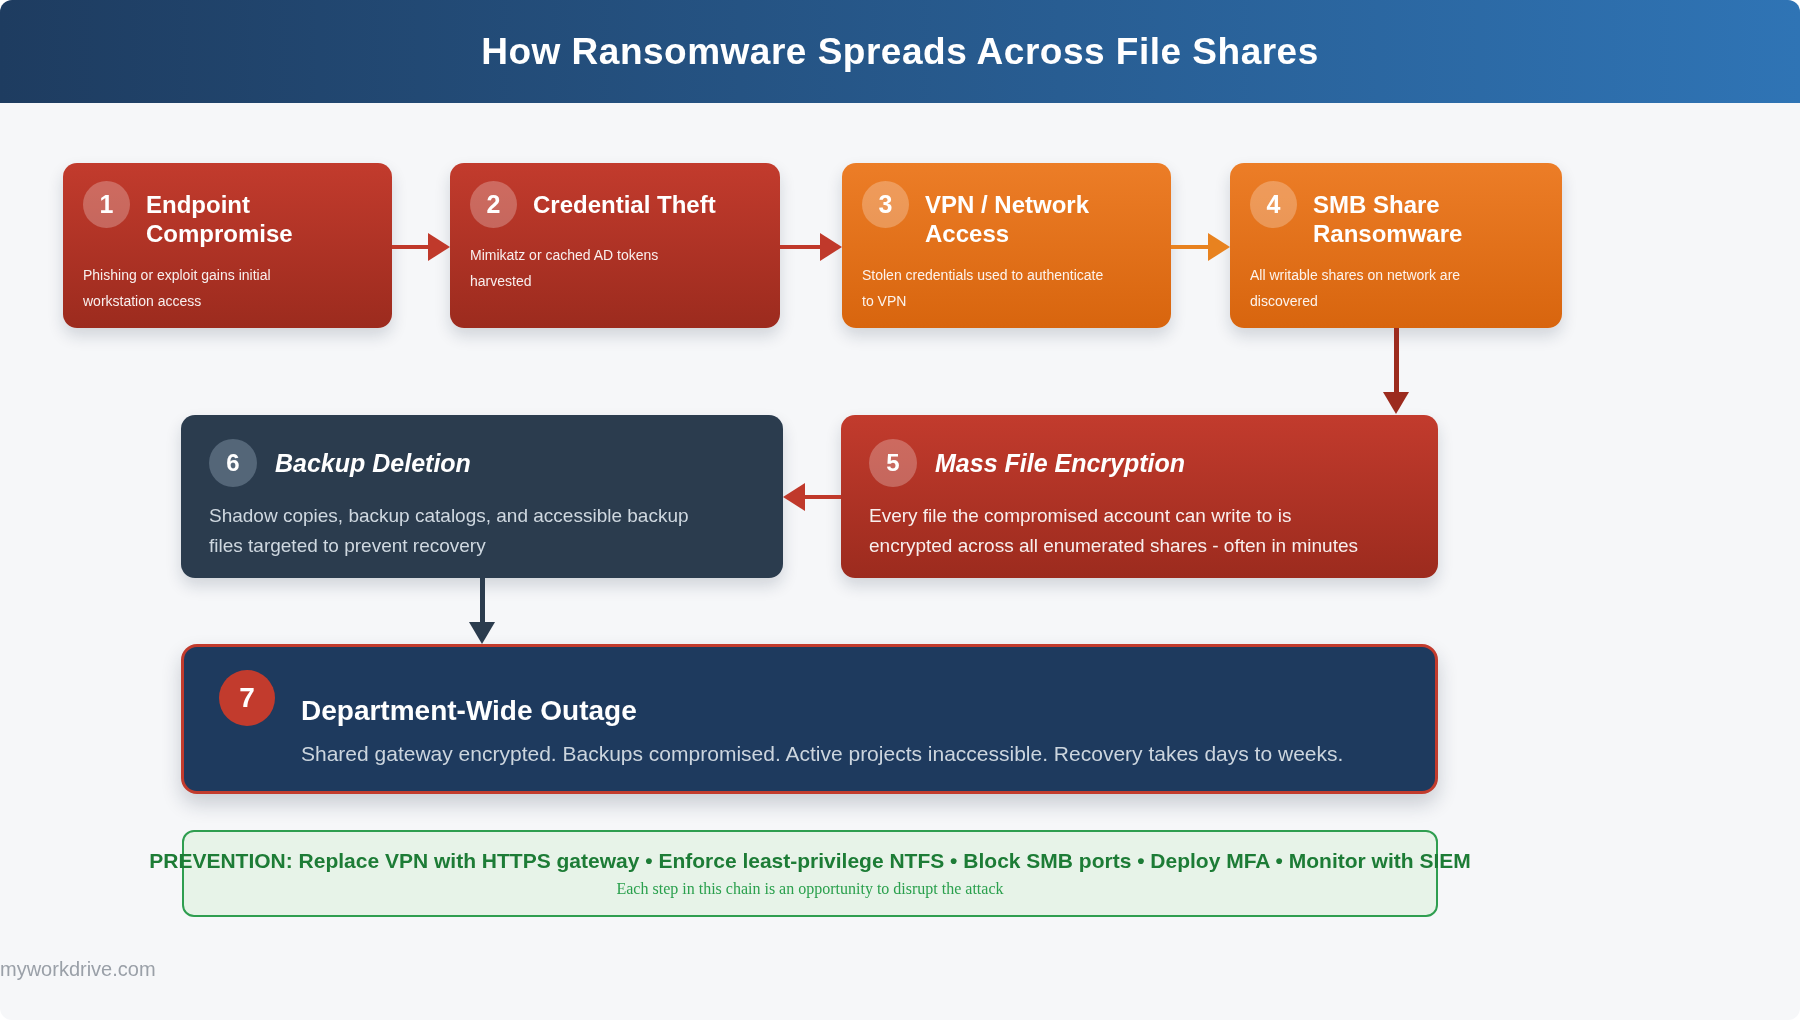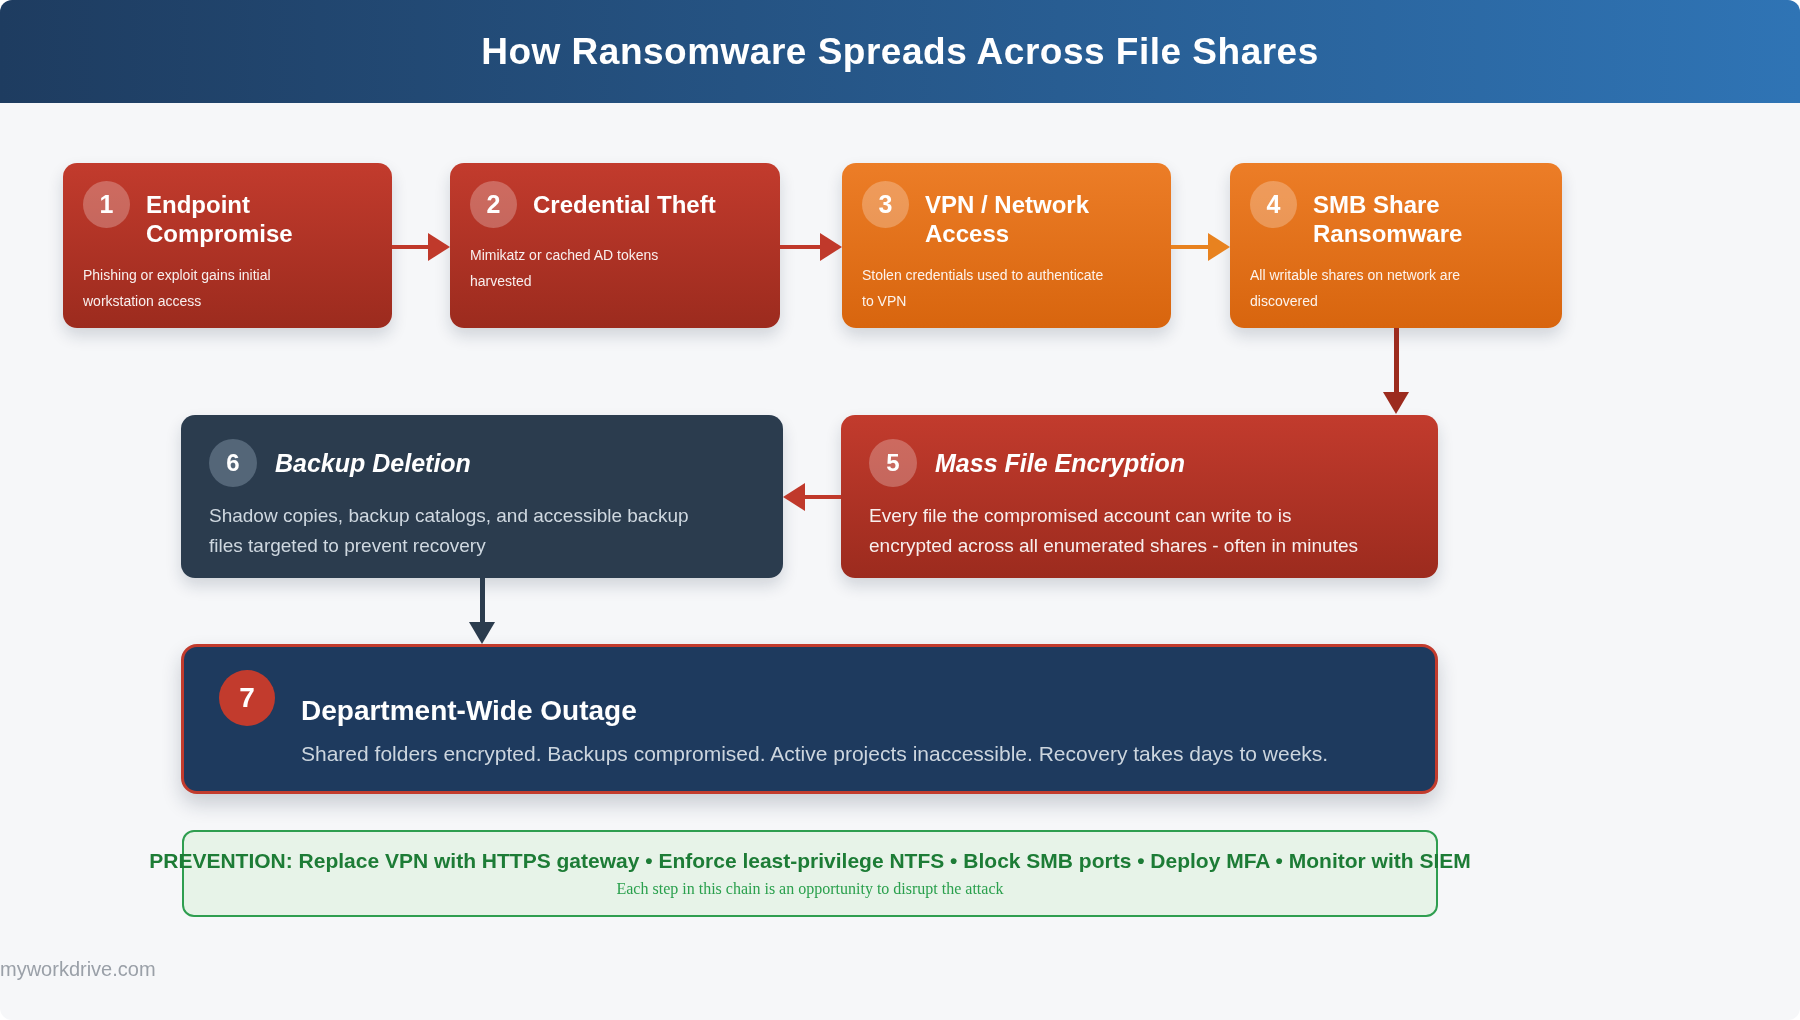--- a/index.html
+++ b/index.html
@@ -196,21 +196,21 @@
   <div class="arrow a67">
     <div class="shaft-v"></div>
     <div class="tri tri-down"></div>
   </div>
 
   <div class="card step7">
     <div class="head-row">
       <div class="badge7">7</div>
       <div class="col7">
         <div class="title7">Department-Wide Outage</div>
-        <div class="desc7">Shared folders encrypted. Backups compromised. Active projects inaccessible. Recovery takes days to weeks.</div>
+        <div class="desc7">Shared gateway encrypted. Backups compromised. Active projects inaccessible. Recovery takes days to weeks.</div>
       </div>
     </div>
   </div>
 
   <div class="prevention">
     <div class="prev-main">PREVENTION: Replace VPN with HTTPS gateway • Enforce least-privilege NTFS • Block SMB ports • Deploy MFA • Monitor with SIEM</div>
     <div class="prev-sub">Each step in this chain is an opportunity to disrupt the attack</div>
   </div>
 
   <div class="footer-site">myworkdrive.com</div>

